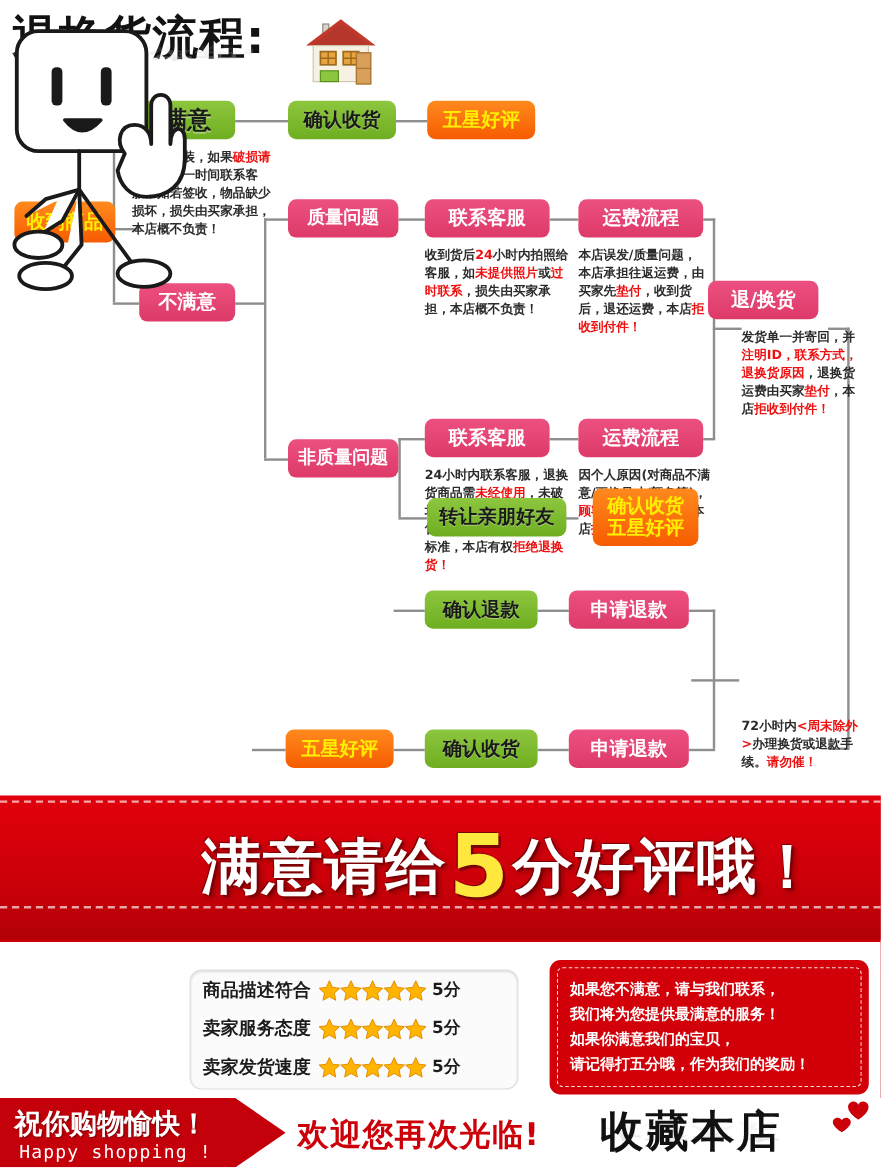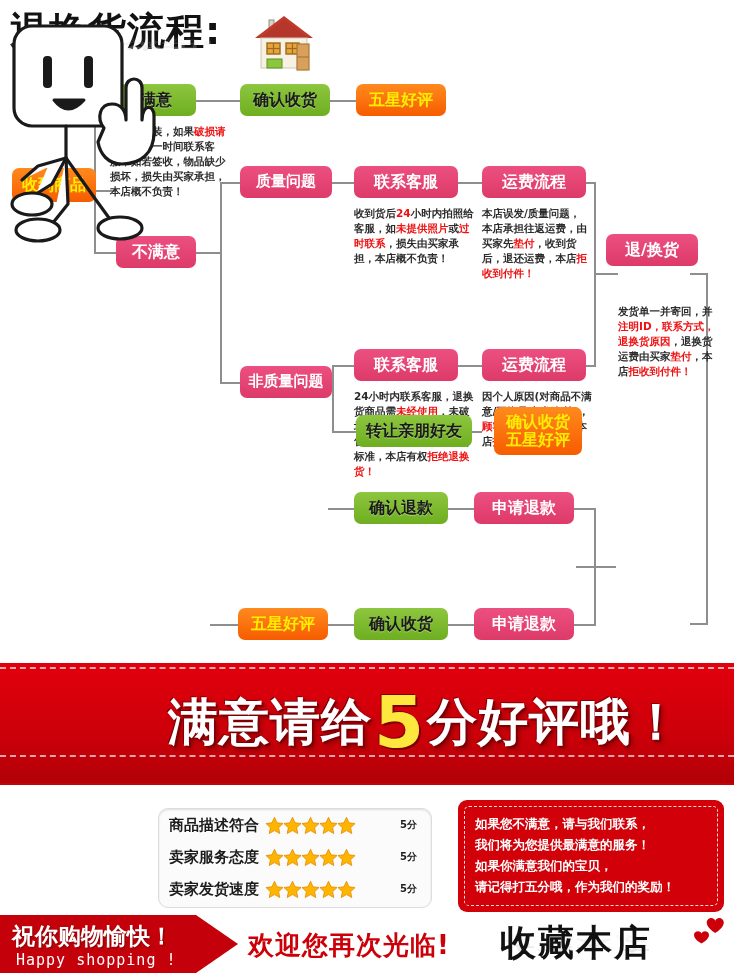--- a/index.html
+++ b/index.html
@@ -86,21 +86,21 @@
     box-shadow:0 1px 2px rgba(0,0,0,.12) inset;
     z-index:6;
   }
   .rate-row{
     display:flex;align-items:center;height:32px;padding-left:10px;
     font-size:15px;font-weight:bold;color:#1c1c1c;white-space:nowrap;
     text-shadow:0 1px 0 #fff;
   }
   .stars{display:flex;margin:0 5px 0 6px;}
   .star{width:19px;height:19px;margin-right:-1px;}
-  .rate-score{font-size:10px;font-weight:bold;color:#1c1c1c;margin-left:40px;}
+  .rate-score{font-size:14px;font-weight:bold;color:#1c1c1c;}
 
   .msg-box{
     position:absolute;left:458px;top:800px;width:266px;height:112px;
     background:#d10009;border-radius:9px;z-index:6;
   }
   .msg-inner{
     position:absolute;left:6px;top:6px;right:6px;bottom:6px;
     border:1px dashed rgba(255,255,255,.85);border-radius:5px;
     padding:6px 4px 0 10px;box-sizing:border-box;
   }
@@ -192,21 +192,21 @@
     <div class="ln lnh" style="left:574px;top:544px;width:22px;"></div>
     <div class="ln lnh" style="left:576px;top:486px;width:40px;"></div>
 
     <div class="ln lnh" style="left:328px;top:428px;width:26px;"></div>
     <div class="ln lnh" style="left:328px;top:544px;width:26px;"></div>
     <div class="ln lnh" style="left:448px;top:544px;width:26px;"></div>
     <div class="ln lnh" style="left:210px;top:544px;width:28px;"></div>
 
     <div class="node n-orange" style="left:12px;top:88px;width:84px;height:34px;font-size:16px;">收到商品</div>
 
-    <div class="node n-green" style="left:116px;top:4px;width:80px;height:32px;font-size:16px;">满意</div>
+    <div class="node n-green" style="left:116px;top:4px;width:80px;height:32px;font-size:20px;">满意</div>
 
     <div class="node n-green" style="left:240px;top:4px;width:90px;height:32px;font-size:16px;">确认收货</div>
 
     <div class="node n-orange" style="left:356px;top:4px;width:90px;height:32px;font-size:16px;">五星好评</div>
 
     <div class="note" style="left:110px;top:44px;width:122px;"><span>检查外包装，如果</span><em>破损</em><em>请拒签</em><span>并第一时间联系客服，如若签收，物品缺少损坏，损失由买家承担，本店概不负责！</span></div>
 
     <div class="node n-pink" style="left:116px;top:156px;width:80px;height:32px;font-size:16px;">不满意</div>
 
     <div class="node n-pink" style="left:240px;top:86px;width:92px;height:32px;font-size:15px;">质量问题</div>
@@ -225,35 +225,36 @@
     <div class="node n-pink" style="left:482px;top:269px;width:104px;height:32px;font-size:16px;">运费流程</div>
 
     <div class="note" style="left:354px;top:309px;width:120px;"><span>24小时内联系客服，退换货商品需</span><em>未经使用</em><span>，未破坏原包装并不影响二次销售。如质检后不符退换货标准，本店有权</span><em>拒绝退换货！</em></div>
     <div class="note" style="left:482px;top:309px;width:110px;"><span>因个人原因(对商品不满意/更换尺寸/颜色等)，</span><em>顾客承担往返运费！</em><span>本店</span><em>拒收到付件！</em></div>
 
     <div class="node n-green" style="left:356px;top:335px;width:116px;height:32px;font-size:16px;">转让亲朋好友</div>
 
     <div class="node n-orange" style="left:494px;top:327px;width:88px;height:48px;font-size:16px;white-space:pre-line;">确认收货
 五星好评</div>
 
-    <div class="node n-pink" style="left:606px;top:154px;width:92px;height:32px;font-size:16px;">退/换货</div>
-
-    <div class="note" style="left:618px;top:194px;width:104px;margin-top:30px;"><span>发货单一并寄回，并</span><em>注明ID，联系方式，退换货原因</em><span>，退换货运费由买家</span><em>垫付</em><span>，本店</span><em>拒收到付件！</em></div>
+    <div class="node n-pink" style="left:590px;top:154px;width:92px;height:32px;font-size:16px;">退/换货</div>
+
+    <div class="note" style="left:618px;top:194px;width:104px;"><span>发货单一并寄回，并</span><em>注明ID，联系方式，退换货原因</em><span>，退换货运费由买家</span><em>垫付</em><span>，本店</span><em>拒收到付件！</em></div>
 
     <div class="node n-green" style="left:354px;top:412px;width:94px;height:32px;font-size:16px;">确认退款</div>
 
     <div class="node n-pink" style="left:474px;top:412px;width:100px;height:32px;font-size:16px;">申请退款</div>
 
     <div class="node n-orange" style="left:238px;top:528px;width:90px;height:32px;font-size:16px;">五星好评</div>
 
     <div class="node n-green" style="left:354px;top:528px;width:94px;height:32px;font-size:16px;">确认收货</div>
 
     <div class="node n-pink" style="left:474px;top:528px;width:100px;height:32px;font-size:16px;">申请退款</div>
 
 
+    <div class="note" style="left:618px;top:518px;width:104px;"><span>72小时内</span><em>&lt;周末除外&gt;</em><span>办理换货或退款手续。</span><em>请勿催！</em></div>
   </div>
 
   <div class="banner">
     <div class="banner-top"></div>
     <div class="banner-dash" style="top:4px;"></div>
     <div class="banner-dash" style="top:92px;"></div>
     <div class="banner-white"></div>
 
     <div class="slogan">
       <span>满意请给</span>

